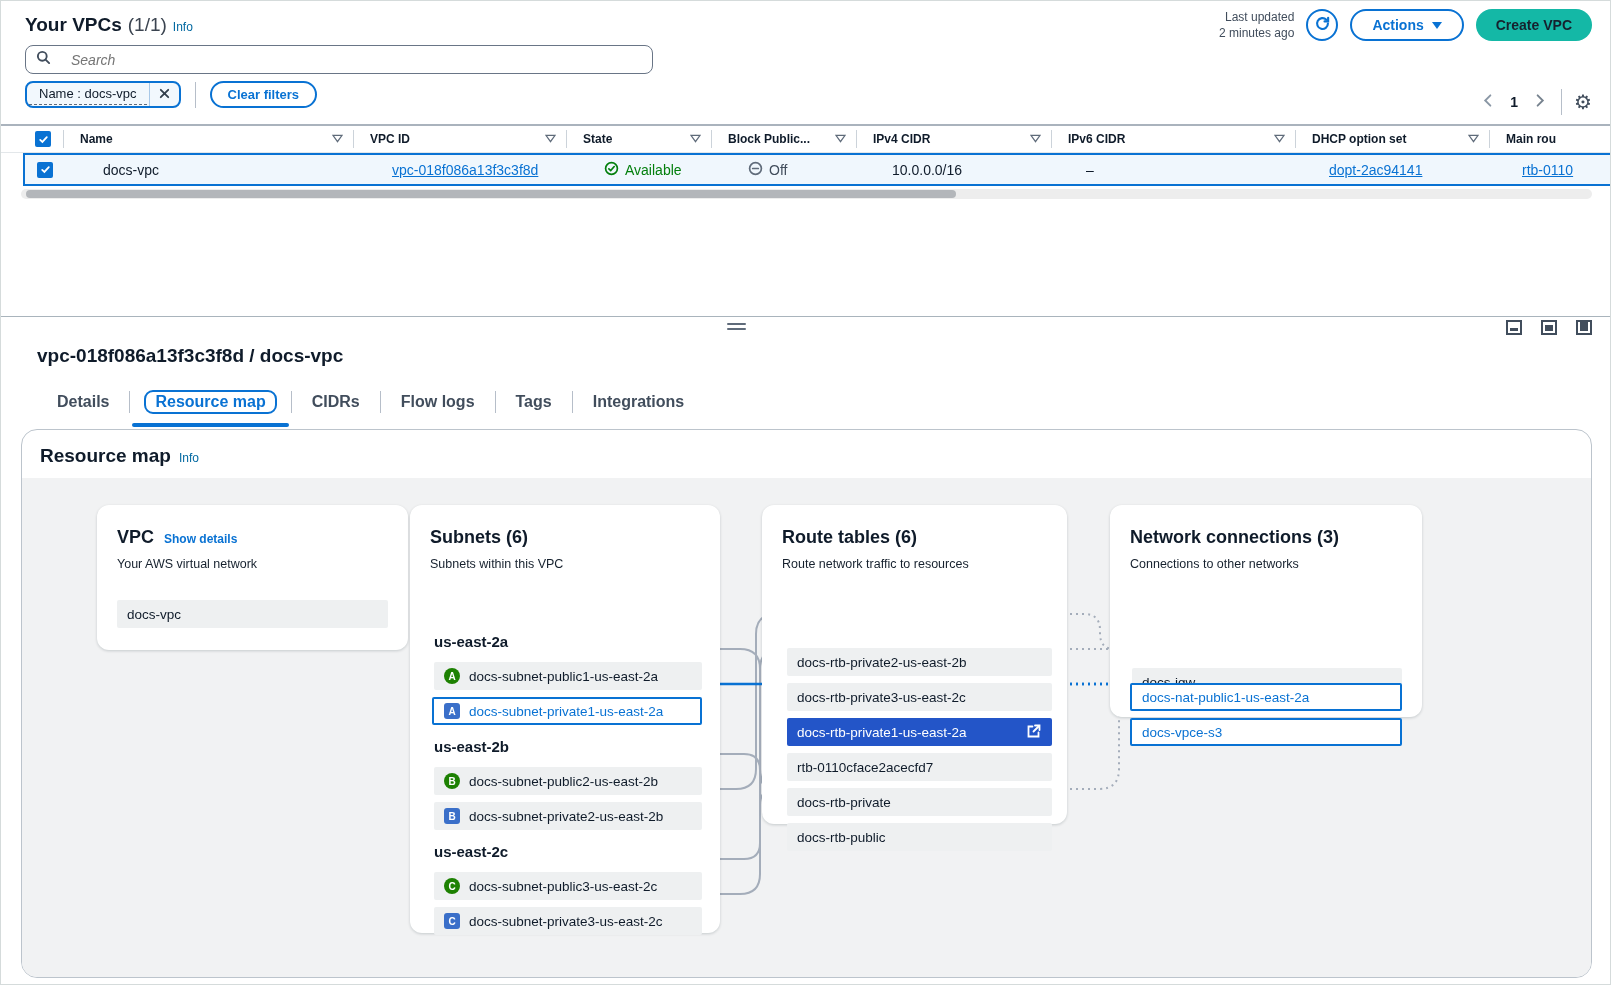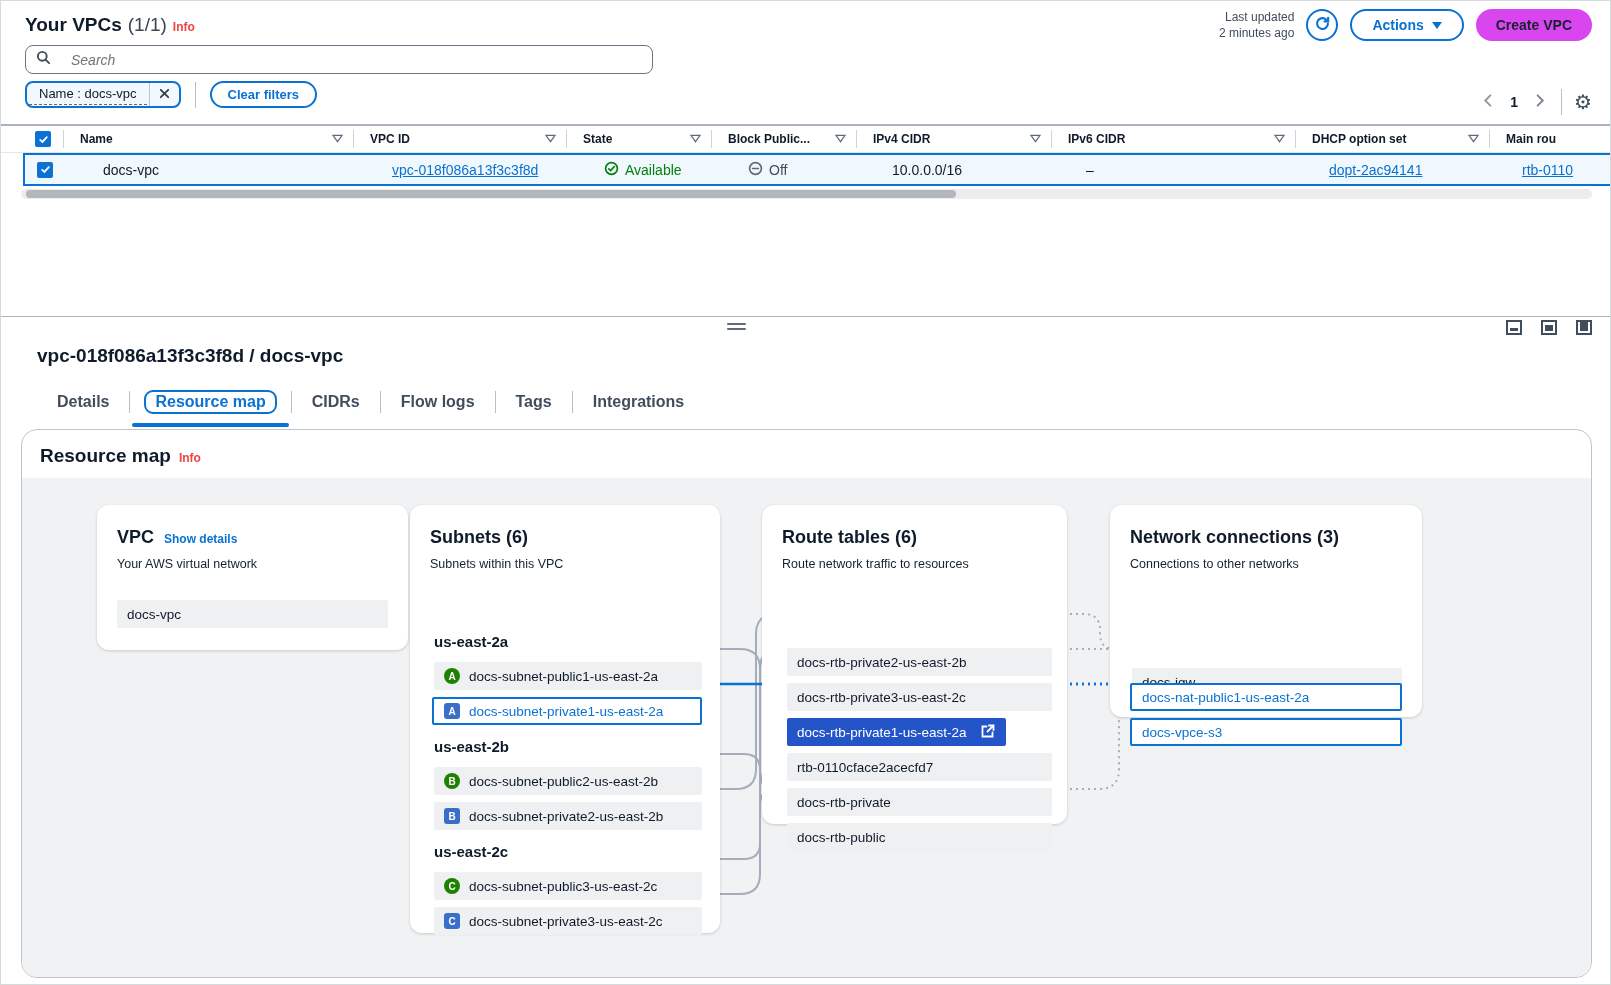--- a/index.html
+++ b/index.html
@@ -5,31 +5,31 @@
   * { margin:0; padding:0; box-sizing:border-box; }
   html,body { background:#fff; }
   body { font-family:"Liberation Sans", sans-serif; color:#0f1b2a; }
   .page { position:relative; width:1611px; height:985px; background:#fff;
           border:1px solid #d5dbdb; overflow:hidden; }
 
   
   .hdr-left { position:absolute; left:24px; top:13px; display:flex; align-items:baseline; gap:6px; }
   .hdr-title { font-size:19px; font-weight:bold; }
   .hdr-count { font-size:19px; font-weight:normal; color:#3b4450; }
-  .info-link { font-size:12px; font-weight:bold; color:#ef4444; text-decoration:none; cursor:pointer; }
+  .info-link { font-size:12px; font-weight:normal; color:#0369a1; text-decoration:none; cursor:pointer; }
   .hdr-right { position:absolute; right:18px; top:8px; display:flex; align-items:center; gap:12px; }
   .last-updated { font-size:12px; color:#414d5c; text-align:right; line-height:1.35; }
   .btn-icon-circle { width:32px; height:32px; border:2px solid #0972d3; border-radius:50%;
           background:#fff; display:flex; align-items:center; justify-content:center; cursor:pointer; }
   .btn-secondary { height:32px; border:2px solid #0972d3; border-radius:20px; background:#fff;
           color:#0972d3; font-weight:bold; font-size:14px; padding:0 20px; display:flex;
           align-items:center; gap:8px; cursor:pointer; font-family:inherit; }
   .caret-down { width:0; height:0; border-left:5px solid transparent; border-right:5px solid transparent;
           border-top:7px solid #0972d3; }
-  .btn-primary { height:32px; border:none; border-radius:20px; background:#d946ef; color:#16212e;
+  .btn-primary { height:32px; border:none; border-radius:20px; background:#14b8a6; color:#16212e;
           font-weight:bold; font-size:14px; padding:0 20px; cursor:pointer; font-family:inherit; }
 
   
   .search-box { position:absolute; left:24px; top:44px; width:628px; height:29px;
           border:1px solid #697586; border-radius:8px; background:#fff; display:flex;
           align-items:center; padding:0 10px; gap:20px; }
   .search-box input { border:none; outline:none; flex:1; font-size:14px; font-style:italic;
           color:#424f5e; background:transparent; font-family:inherit; }
   .filter-row { position:absolute; left:24px; top:80px; display:flex; align-items:center; gap:14px; }
   .token { display:flex; align-items:center; height:27px; background:#f2f8fd;
@@ -411,21 +411,21 @@
         </div>
       </div>
 
       <div class="rcard" style="left:740px; top:27px; width:305px; height:319px;">
         <div class="rcard-title">
             <b>Route tables (6)</b>
           </div>
         <div class="rcard-sub">Route network traffic to resources</div>
         <div class="rrow" style="left:25px; top:143px; width:265px;">docs-rtb-private2-us-east-2b</div>
         <div class="rrow" style="left:25px; top:178px; width:265px;">docs-rtb-private3-us-east-2c</div>
-        <div class="rrow sel-fill" style="left:25px; top:213px; width:219px;">
+        <div class="rrow sel-fill" style="left:25px; top:213px; width:265px;">
           <span>docs-rtb-private1-us-east-2a</span>
           <span class="ext">
             <svg width="16" height="16" viewBox="0 0 16 16" fill="none" stroke="#fff" stroke-width="1.8" stroke-linecap="round">
               <path d="M6.5 3.5 H2.5 V13.5 H12.5 V9.5"></path>
                 <path d="M9 2.5 H13.5 V7"></path>
                 <path d="M13 3 L7.5 8.5"></path>
             </svg>
           </span>
         </div>
         <div class="rrow" style="left:25px; top:248px; width:265px;">rtb-0110cface2acecfd7</div>

